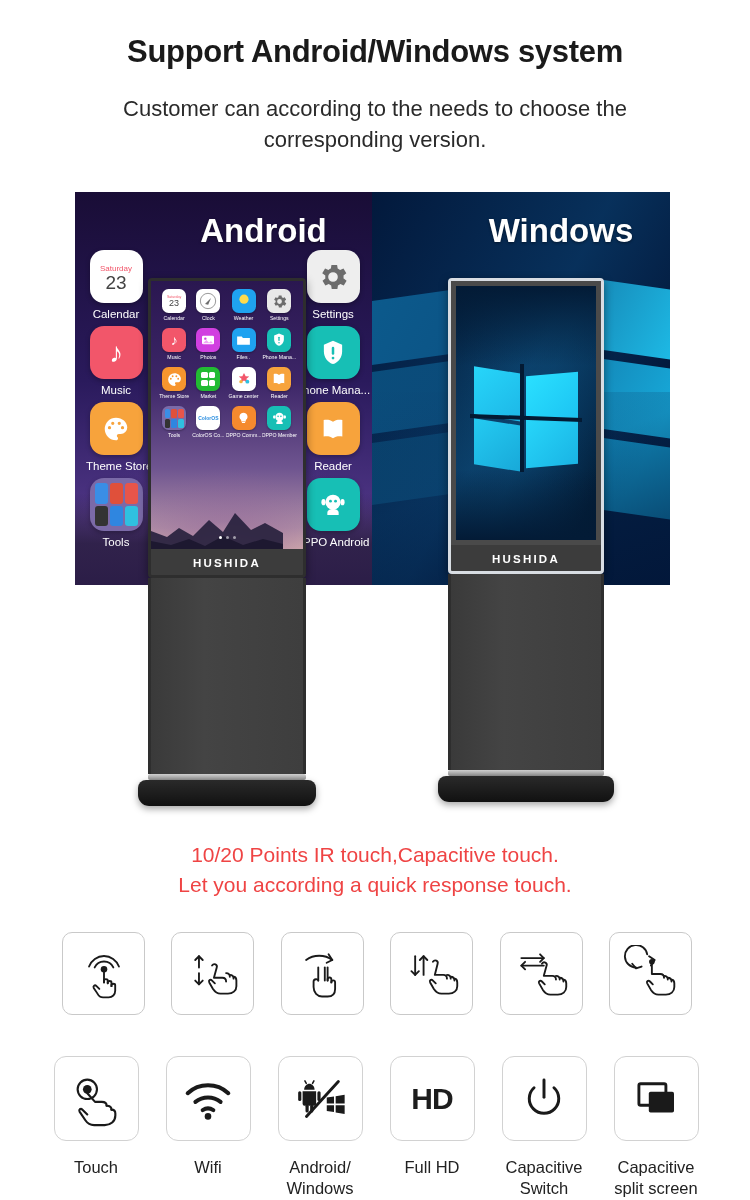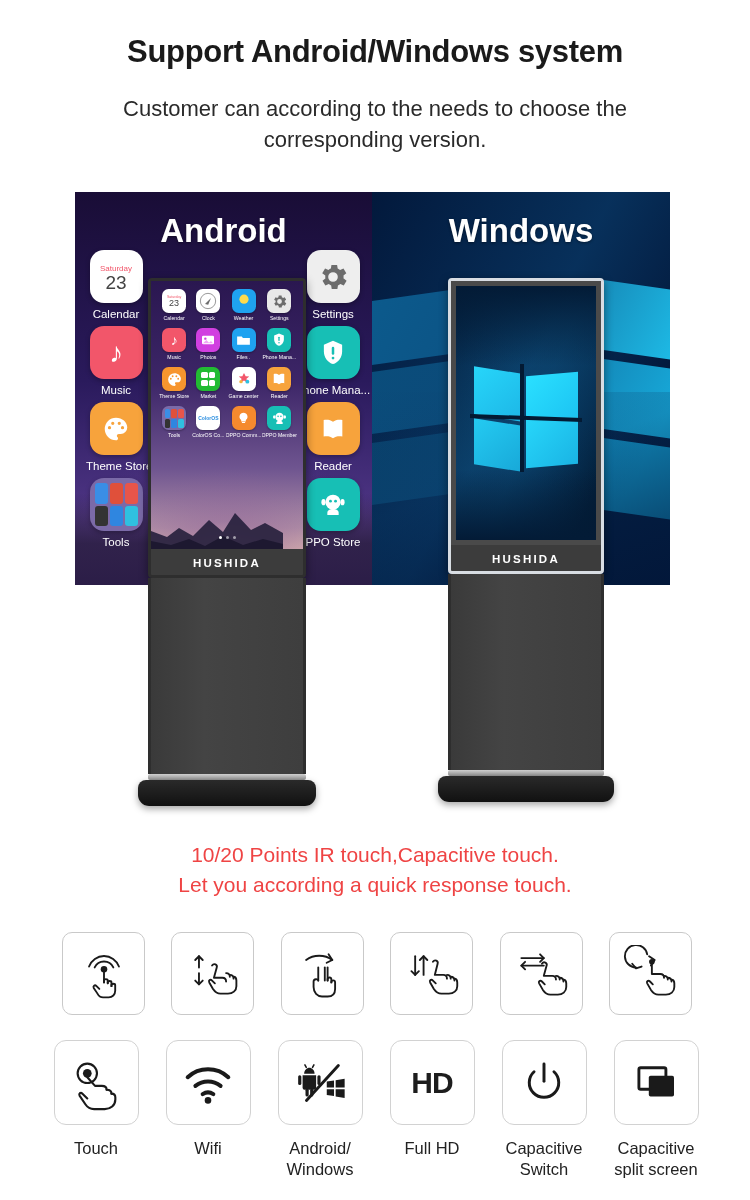--- a/index.html
+++ b/index.html
@@ -19,21 +19,21 @@
     letter-spacing:-0.3px;
   }
   .h-sub {
     position:absolute; left:75px; top:93px; width:600px;
     text-align:center; line-height:31px;
     font-size:22px; color:#2a2a2a; font-weight:400;
   }
 
   
   .hero { position:absolute; left:0; top:192px; width:750px; height:608px; }
-  .panel { position:absolute; top:0; height:393px; overflow:hidden; }
+  .panel { position:absolute; top:0; height:393px; overflow:hidden;padding-left:40px; }
   .panel-android { left:75px; width:297px; background:#1b0f3b; }
   .panel-windows { left:372px; width:298px; background:#021638; }
 
   .panel-android::before{
     content:""; position:absolute; inset:0;
     background:
       radial-gradient(120% 80% at 50% 115%, rgba(226,168,182,.55) 0%, rgba(120,70,140,.30) 34%, rgba(27,15,59,0) 62%),
       linear-gradient(180deg,#190d36 0%,#2a1a5c 48%,#4a3280 78%,#6b4f96 100%);
   }
   .panel-android::after{
@@ -125,21 +125,21 @@
     background:#fff; display:flex; align-items:center; justify-content:center;
   }
 
   
   .features{
     position:absolute; left:40px; top:1040px; width:672px;
     display:flex; justify-content:space-between;
   }
   .fcell{ width:112px; text-align:center; }
   .fbox{
-    width:85px; height:85px; margin:0 auto;
+    width:85px; height:85px; margin:16px auto;
     border:1.4px solid #d2d2d2; border-radius:12px; background:#fff;
     display:flex; align-items:center; justify-content:center;
   }
   .flabel{ margin-top:13px; font-size:16.5px; color:#222; line-height:21px; }
   .hd{ font-size:30px; font-weight:bold; color:#1d1d1d; letter-spacing:-1px; }
 </style>
 </head>
 <body>
 
 <div class="page">
@@ -215,21 +215,21 @@
         <div class="bi" style="background:#17bfb5;">
           <svg width="34" height="34" viewBox="0 0 24 24" aria-hidden="true">
               <circle cx="12" cy="10" r="5.3" fill="#fff"></circle>
               <circle cx="10.2" cy="9.3" r="1" fill="#17bfb5"></circle>
               <circle cx="13.8" cy="9.3" r="1" fill="#17bfb5"></circle>
               <path d="M8 17.5c0-1.6 1.8-2.6 4-2.6s4 1 4 2.6v1.5H8z" fill="#fff"></path>
               <ellipse cx="5.3" cy="10" rx="1.5" ry="2.2" fill="#fff"></ellipse>
               <ellipse cx="18.7" cy="10" rx="1.5" ry="2.2" fill="#fff"></ellipse>
             </svg>
         </div>
-        <div class="bl">PPO Store</div>
+        <div class="bl">PPO Android</div>
       </div>
     </div>
 
     <div class="panel panel-windows">
       <div class="win-bg">
         <div class="shard s1"></div>
         <div class="shard s2"></div>
         <div class="shard s3"></div>
         <div class="shard s4"></div>
         <div class="shard s5"></div>

